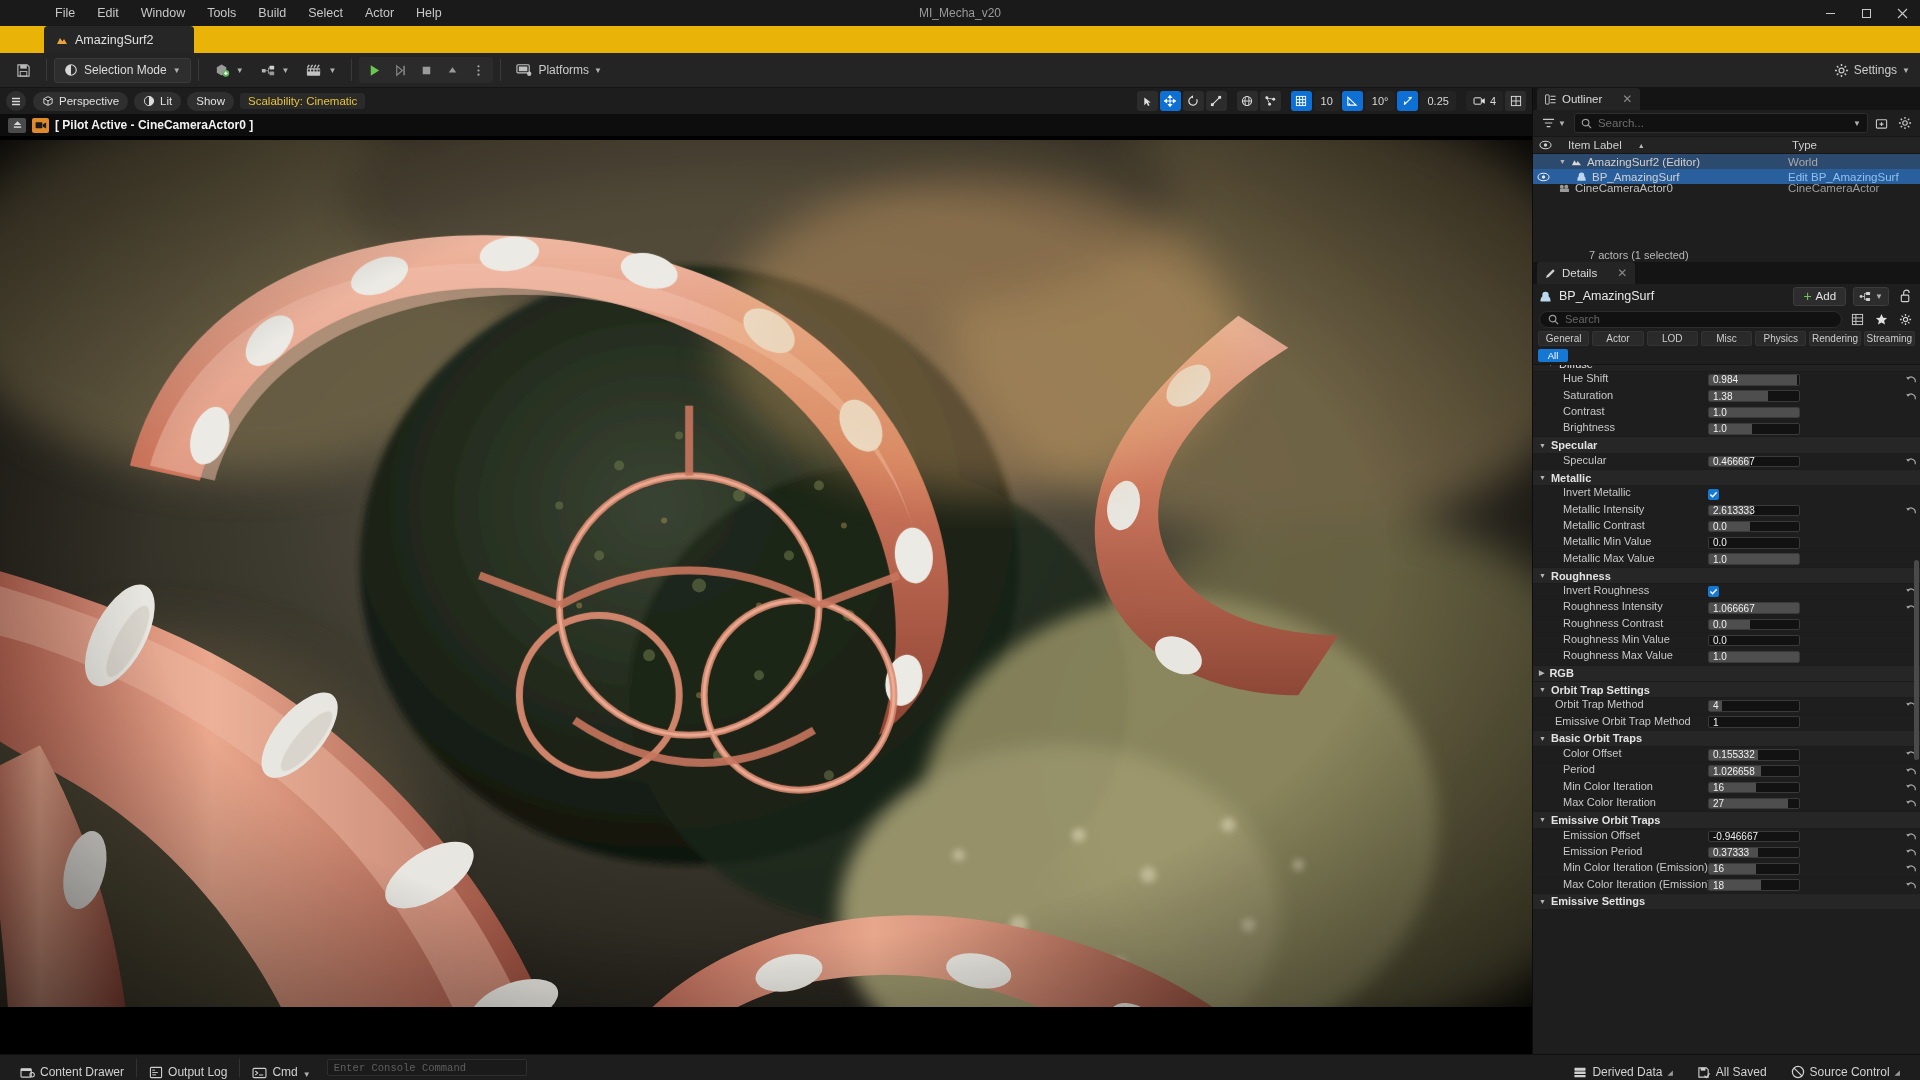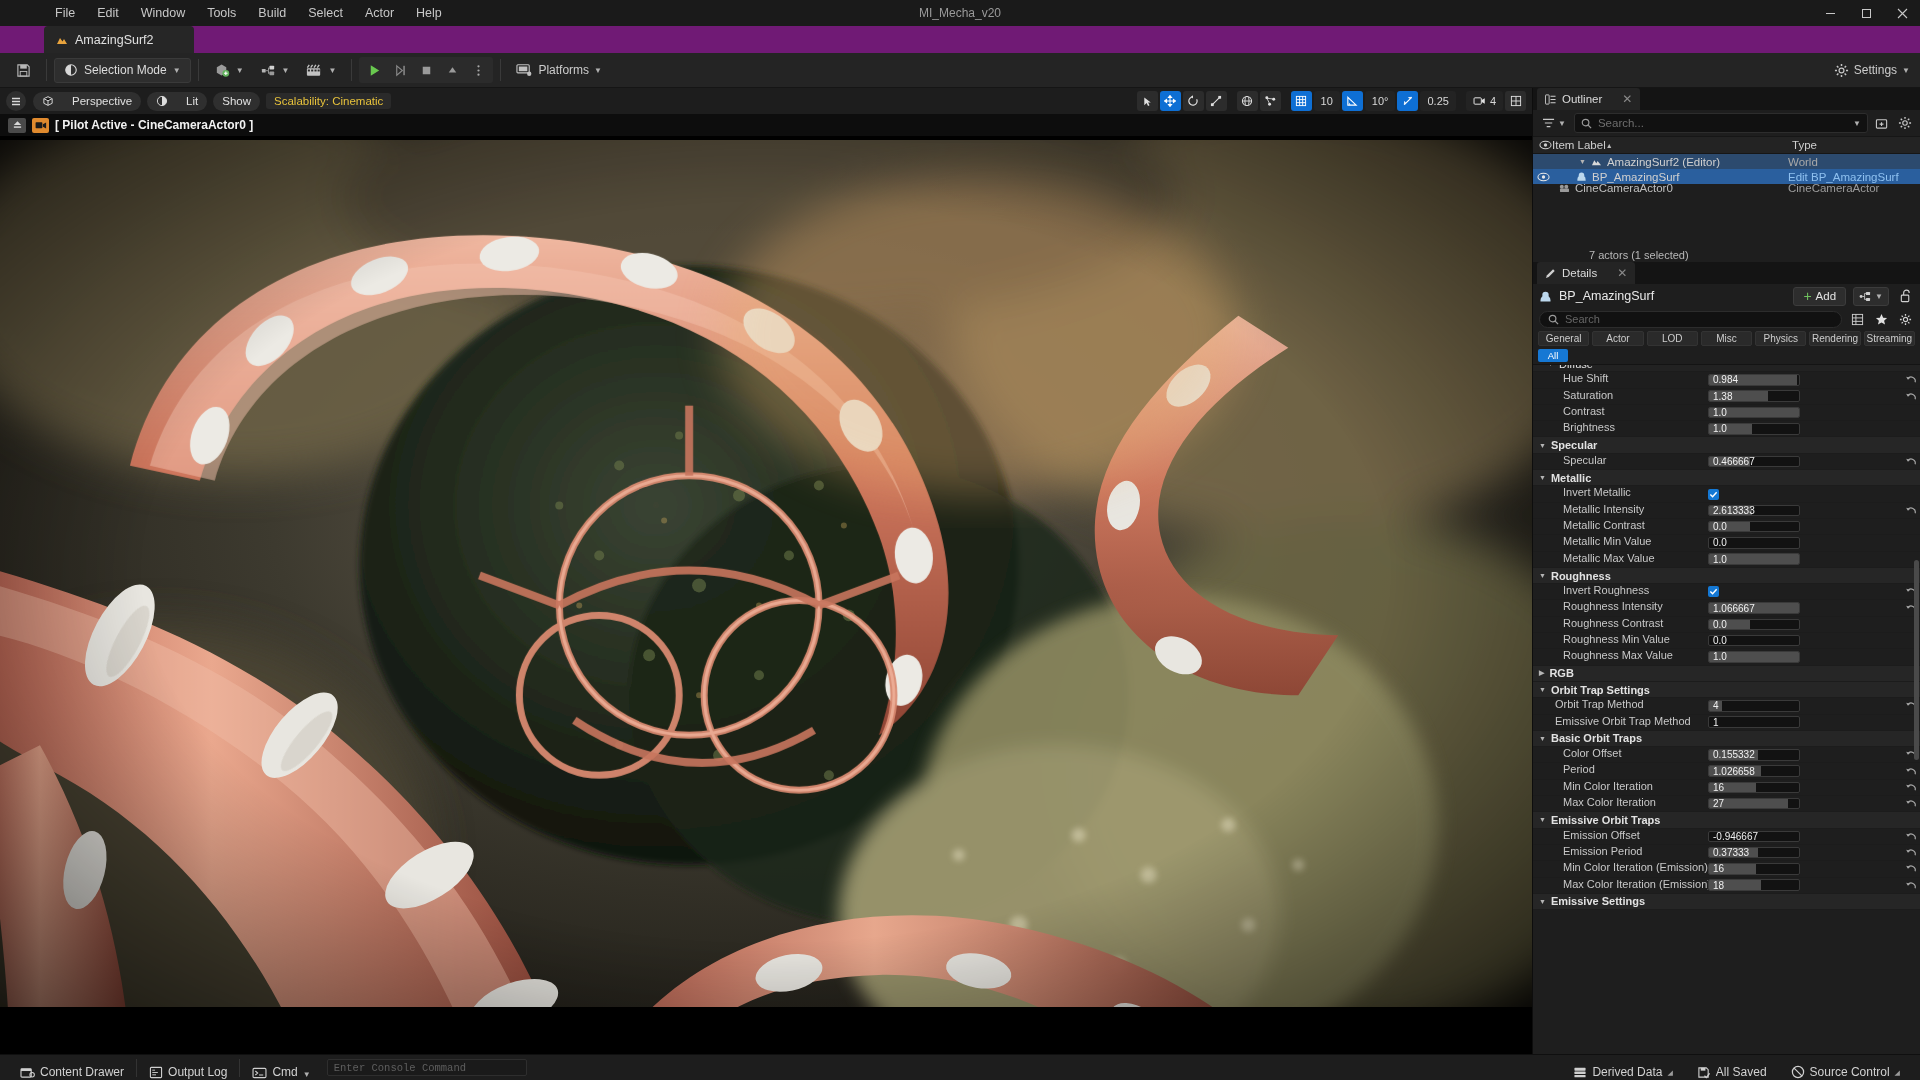--- a/index.html
+++ b/index.html
@@ -25,21 +25,21 @@
   }
   .win-title {
     position: absolute; left: 0; right: 0; text-align: center; font-size: 12px; color: #9a9a9a;
     pointer-events: none;
   }
   .win-btns { position: absolute; right: 0; top: 0; height: 26px; display: flex; align-items: center; }
   .win-btn { width: 36px; height: 26px; display: flex; align-items: center; justify-content: center;
     font-size: 12px; color: #c0c0c0; }
 
   
-  .tabbar { height: 27px; background: #701a75; display: flex; align-items: center; flex: 0 0 27px; }
+  .tabbar { height: 27px; background: #eab308; display: flex; align-items: center; flex: 0 0 27px; }
   .proj-tab {
     margin-left: 44px; height: 27px; background: #262626; display: flex; align-items: center;
     padding: 0 22px 0 12px; border-top-left-radius: 4px; border-top-right-radius: 4px;
     font-size: 12.5px; color: #e0e0e0; gap: 7px; min-width: 150px;
   }
 
   
   .toolbar {
     height: 35px; background: #242424; display: flex; align-items: center; padding: 0 8px;
     flex: 0 0 35px; border-bottom: 1px solid #151515; position: relative;
@@ -61,21 +61,21 @@
   
   .body { flex: 1; display: flex; min-height: 0; background: #151515; }
 
   
   .viewport-wrap { flex: 1; display: flex; flex-direction: column; min-width: 0; background: #101010; position: relative;}
   .vp-toolbar {
     height: 26px; background: #1d1d1d; display: flex; align-items: center; padding: 0 6px;
     flex: 0 0 26px; position: relative;
   }
   .vp-chip {
-    height: 19px; display: flex; align-items: center; gap: 18px; padding: 0 9px; border-radius: 10px;
+    height: 19px; display: flex; align-items: center; gap: 5px; padding: 0 9px; border-radius: 10px;
     background: #2f2f2f; font-size: 11.5px; color: #e0e0e0; margin-right: 6px; white-space: nowrap;
   }
   .vp-hamb { width: 20px; height: 20px; border-radius: 10px; background: #2f2f2f; display:flex;
     align-items:center;justify-content:center; margin-right: 7px; }
   .scal { color: #e7c23b; font-size: 11.5px; background: #2a2a2a; padding: 2px 8px; border-radius: 3px; }
   .gizmo-group { position: absolute; right: 6px; display: flex; align-items: center; gap: 2px; }
   .gz {
     height: 20px; min-width: 21px; padding: 0 4px; display: flex; align-items: center; justify-content: center;
     background: #2c2c2c; border-radius: 3px; font-size: 11px; color: #d8d8d8;
   }
@@ -112,25 +112,25 @@
     display: flex; align-items: center; gap: 6px; padding: 0 6px; font-size: 11.5px; color: #6e6e6e;
   }
   .ic-btn { width: 18px; height: 18px; display: flex; align-items: center; justify-content: center; }
   .chiprow { padding: 2px 8px 3px; }
   .filter-chip { display:inline-flex; align-items:center; background: #2b2b2b; border:1px solid #383838;
     border-radius: 3px; font-size: 10px; color: #cfcfcf; padding: 2px 7px; }
   .col-head {
     height: 18px; display: flex; align-items: center; background: #232323; border-top: 1px solid #161616;
     border-bottom: 1px solid #161616; font-size: 11.5px; color: #cfcfcf;
   }
-  .col-head .c1 { flex: 1; display: flex; align-items: center; gap: 0; padding-left: 6px;}
+  .col-head .c1 { flex: 1; display: flex; align-items: center; gap: 16px; padding-left: 6px;}
   .col-head .c2 { width: 132px; padding-left: 4px; }
   .tree-rows { flex: 1; overflow: hidden; position: relative; }
   .tree-row { height: 12.2px; display: flex; align-items: center; font-size: 11.5px; position: relative; }
-  .tree-row.sel { background: #2c4a6e; padding-left: 20px; }
+  .tree-row.sel { background: #2c4a6e; }
   .tree-row.sel2 { background: #2a5f9e; }
   .tr-label { flex: 1; display: flex; align-items: center; gap: 5px; overflow: hidden; white-space: nowrap;}
   .tr-type { width: 132px; color: #a8a8a8; overflow: hidden; white-space: nowrap; }
   .tr-type.link { color: #8ec0f0; }
   .statusline { height: 15px; font-size: 11px; color: #b8b8b8; padding-left: 8px; background: #1e1e1e; display:flex;align-items:center;margin-left:48px;}
 
   
   .details { flex: 1; display: flex; flex-direction: column; background: #1e1e1e; min-height: 0; }
   .det-header { height: 24px; display: flex; align-items: center; padding: 0 6px; gap: 7px; background: #1e1e1e;}
   .det-title { flex: 1; font-size: 12.5px; color: #e8e8e8; display: flex; align-items: center; gap: 7px;}

